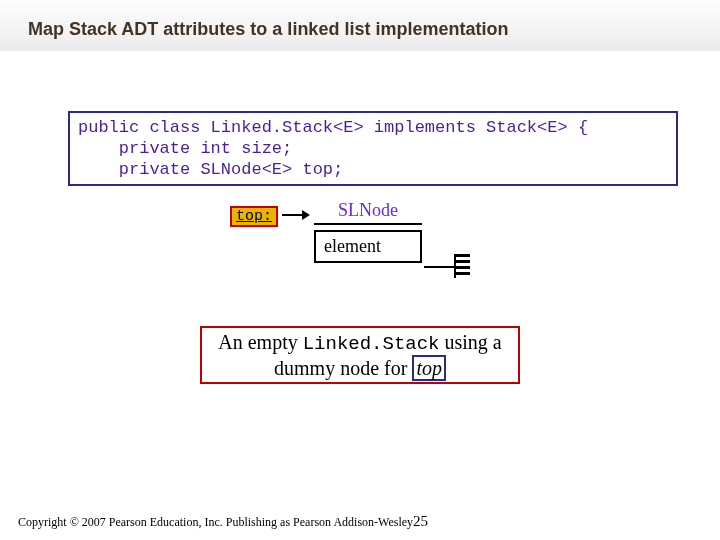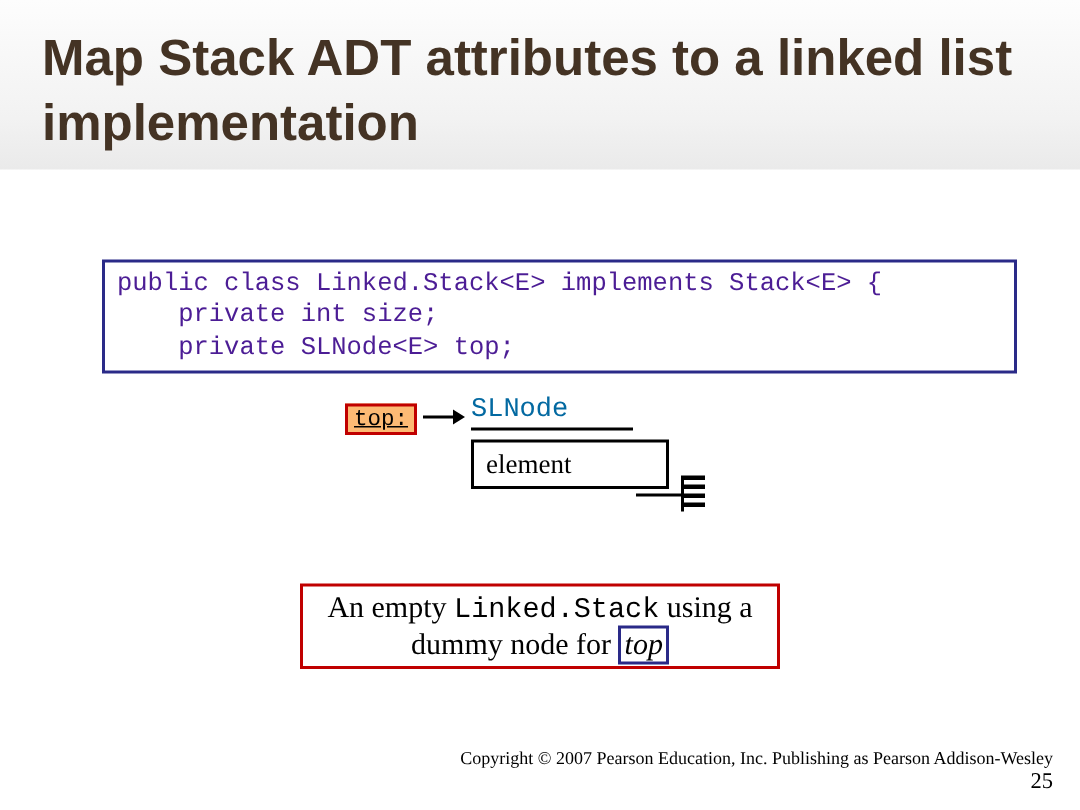--- a/index.html
+++ b/index.html
@@ -9,21 +9,21 @@
     background: #fff;
     font-family: Arial, Helvetica, sans-serif;
     position: relative;
     overflow: hidden;
   }
   .header-area {
     padding: 18px 28px 10px 28px;
     background: linear-gradient(to bottom, #fdfdfd 0%, #f2f2f2 70%, #eaeaea 100%);
   }
   .title {
-    font-size: 34px;
+    font-size: 18px;
     font-weight: bold;
     color: #443324;
     line-height: 1.25;
   }
   .code-box {
     margin: 60px 42px 0 68px;
     border: 2px solid #2a2a88;
     padding: 4px 8px 4px 8px;
     font-family: "Courier New", monospace;
     font-size: 17px;
@@ -43,21 +43,21 @@
   }
   .top-label {
     position: absolute;
     left: 0;
     top: 6px;
     font-family: "Courier New", monospace;
     font-size: 15px;
     text-decoration: underline;
     border: 2px solid #c00000;
     padding: 0 4px;
-    background: #fdba74;
+    background: #eab308;
   }
   .arrow {
     position: absolute;
     left: 52px;
     top: 14px;
     width: 26px;
     height: 2px;
     background: #000;
   }
   .arrow::after {
@@ -67,37 +67,37 @@
     top: -4px;
     border-left: 8px solid #000;
     border-top: 5px solid transparent;
     border-bottom: 5px solid transparent;
   }
   .slnode-title {
     position: absolute;
     left: 84px;
     top: 0;
     width: 108px;
-    font-family: Liberation Mono, monospace;
+    font-family: Liberation Serif, serif;
     font-size: 18px;
-    color: #0369a1;
-    text-align: left;
+    color: #6d28d9;
+    text-align: center;
   }
   .slnode-title::after {
     content: "";
     display: block;
     height: 2px;
     background: #000;
     margin-top: 2px;
   }
   .node-box {
     position: absolute;
     left: 84px;
     top: 30px;
-    width: 132px;
+    width: 108px;
     border: 2px solid #000;
     font-family: Georgia, "Times New Roman", serif;
     font-size: 18px;
   }
   .node-cell {
     padding: 4px 8px;
   }
   .node-cell + .node-cell {
     border-top: 2px solid #000;
   }
@@ -150,23 +150,22 @@
   }
   .footer {
     position: absolute;
     bottom: 10px;
     left: 18px;
     right: 18px;
     font-family: "Times New Roman", serif;
     font-size: 12px;
     color: #000;
     display: flex;
-    justify-content: center;
+    justify-content: flex-start;
     align-items: flex-end;
-    flex-direction: column;
   }
   .page-num { font-size: 15px; }
 </style>
 </head>
 <body>
 
 <div class="header-area">
   <div class="title">Map Stack ADT attributes to a linked list implementation</div>
 </div>
 

